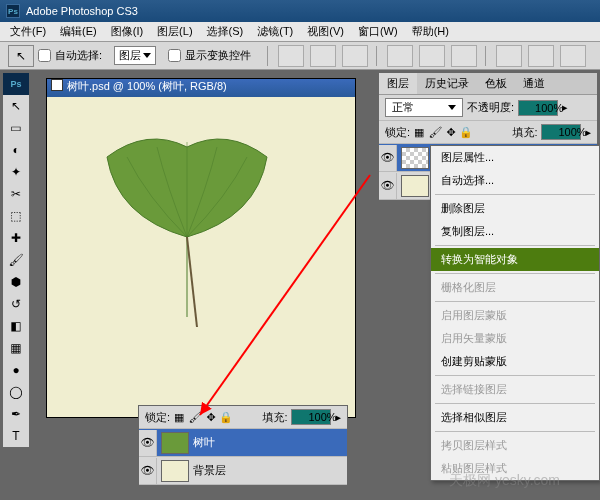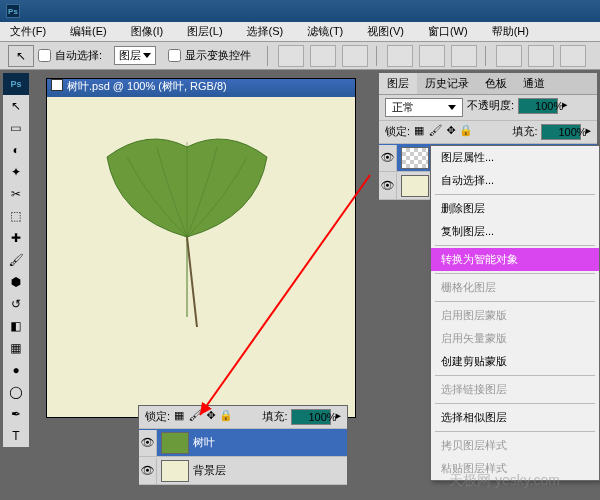--- a/index.html
+++ b/index.html
@@ -1,62 +1,63 @@
 <!DOCTYPE html>
 <html><head>
 <meta charset="utf-8">
 <style>
 *{box-sizing:border-box;margin:0;padding:0;font-family:"Microsoft YaHei","SimSun",sans-serif;font-size:11px}
 body{width:600px;height:500px;background:#1a4a7a;overflow:hidden;position:relative}
 .titlebar{height:22px;background:linear-gradient(#2a5a8a,#1a4a7a);color:#fff;display:flex;align-items:center;padding:0 6px;gap:6px}
 .ps-icon{width:14px;height:14px;background:#0a2a4a;border:1px solid #3a6a9a;display:flex;align-items:center;justify-content:center;font-size:8px;font-weight:bold;color:#5ac}
-.menubar{height:20px;background:#e8e8e8;display:flex;align-items:flex-start;padding:0 4px;gap:12px;border-bottom:1px solid #999}
+.menubar{height:20px;background:#e8e8e8;display:flex;align-items:flex-start;padding:0 4px;gap:2px;border-bottom:1px solid #999}
 .menu-item{padding:2px 6px;cursor:pointer}
 .optbar{height:28px;background:#d8d8d8;display:flex;align-items:center;padding:0 8px;gap:4px;border-bottom:1px solid #999}
 .opt-check{display:flex;gap:4px;margin-right:8px}
 .opt-select{background:#fff;border:1px solid #808080;padding:1px 4px;display:flex;align-items:center;gap:2px;margin-right:8px}
 .tri{width:0;height:0;border-left:4px solid transparent;border-right:4px solid transparent;border-top:5px solid #000}
 .opt-btn{width:26px;height:22px;border:1px solid #aaa;background:#e0e0e0;margin-left:2px}
 .opt-sep{width:1px;height:20px;background:#999;margin:0 4px}
 .workspace{position:absolute;top:70px;left:0;right:0;bottom:0;background:#666}
 .toolbox{position:absolute;left:2px;top:2px;width:28px;background:#d8d8d8;border:1px solid #666;display:flex;flex-direction:column}
 .tool{width:26px;height:22px;border:1px solid transparent;background:#d8d8d8;display:flex;align-items:center;justify-content:center;font-size:12px;cursor:pointer}
 .doc-win{position:absolute;left:46px;top:8px;width:310px;height:340px;background:#fff;border:1px solid #000}
 .doc-title{height:18px;background:linear-gradient(#3a6aba,#2a5a9a);color:#fff;display:flex;align-items:flex-start;padding:0 4px;gap:4px;font-size:11px}
 .doc-icon{width:12px;height:12px;background:#fff;border:1px solid #333}
 .canvas{position:absolute;top:18px;left:0;right:0;bottom:0;background:#f0eed0;overflow:hidden}
 .leaf{position:absolute;top:20px;left:40px;width:200px;height:210px}
 .layers-panel{position:absolute;right:2px;top:2px;width:220px;background:#d8d8d8;border:1px solid #666}
 .panel-tabs{display:flex;background:#c8c8c8;border-bottom:1px solid #999}
 .panel-tab{padding:3px 8px;cursor:pointer;font-size:11px}
 .panel-tab.active{background:#d8d8d8}
-.panel-row{display:flex;align-items:flex-start;padding:3px 6px;gap:4px;border-bottom:1px solid #bbb}
+.panel-row{display:flex;align-items:center;padding:3px 6px;gap:4px;border-bottom:1px solid #bbb}
 .panel-select{background:#fff;border:1px solid #808080;padding:1px 6px;display:flex;align-items:center;gap:2px}
 .pct-input{background:#0f766e;border:1px solid #808080;padding:1px 16px;width:40px;text-align:right}
 .layer-list{background:#d8d8d8}
 .layer-row{display:flex;align-items:center;height:28px;border-bottom:1px solid #bbb;cursor:pointer}
 .layer-row.sel{background:#3a6aba;color:#fff}
 .eye{width:18px;height:26px;display:flex;align-items:center;justify-content:center;border-right:1px solid #bbb;background:#d8d8d8;color:#000}
 .thumb{width:28px;height:22px;margin:0 4px;border:1px solid #666;background:#fff}
 .thumb.checker{background:repeating-conic-gradient(#ccc 0 25%,#fff 0 50%) 0 0/8px 8px}
 .thumb.bg{background:#f0eed0}
 .float-panel{position:absolute;left:138px;top:335px;width:210px;background:#d8d8d8;border:1px solid #666}
 .ctx-menu{position:absolute;right:0;top:75px;width:170px;background:#f0f0f0;border:1px solid #666;box-shadow:2px 2px 4px rgba(0,0,0,0.3)}
 .ctx-item{padding:4px 10px;cursor:pointer}
-.ctx-item.hl{background:#d946ef;color:#fff}
+.ctx-item.hl{background:#4d7c0f;color:#fff}
 .ctx-item.dis{color:#999}
 .ctx-sep{height:1px;background:#bbb;margin:2px 4px}
 .arrow-line{position:absolute;pointer-events:none}
 .watermark{position:absolute;right:40px;bottom:10px;color:#888;font-size:14px;opacity:0.5}
 </style>
 </head>
 <body>
 
 <div class="titlebar">
   <div class="ps-icon">Ps</div>
+  <span>Adobe Photoshop CS3</span>
 </div>
 
 <div class="menubar">
   <span class="menu-item">文件(F)</span>
   <span class="menu-item">编辑(E)</span>
   <span class="menu-item">图像(I)</span>
   <span class="menu-item">图层(L)</span>
   <span class="menu-item">选择(S)</span>
   <span class="menu-item">滤镜(T)</span>
   <span class="menu-item">视图(V)</span>

